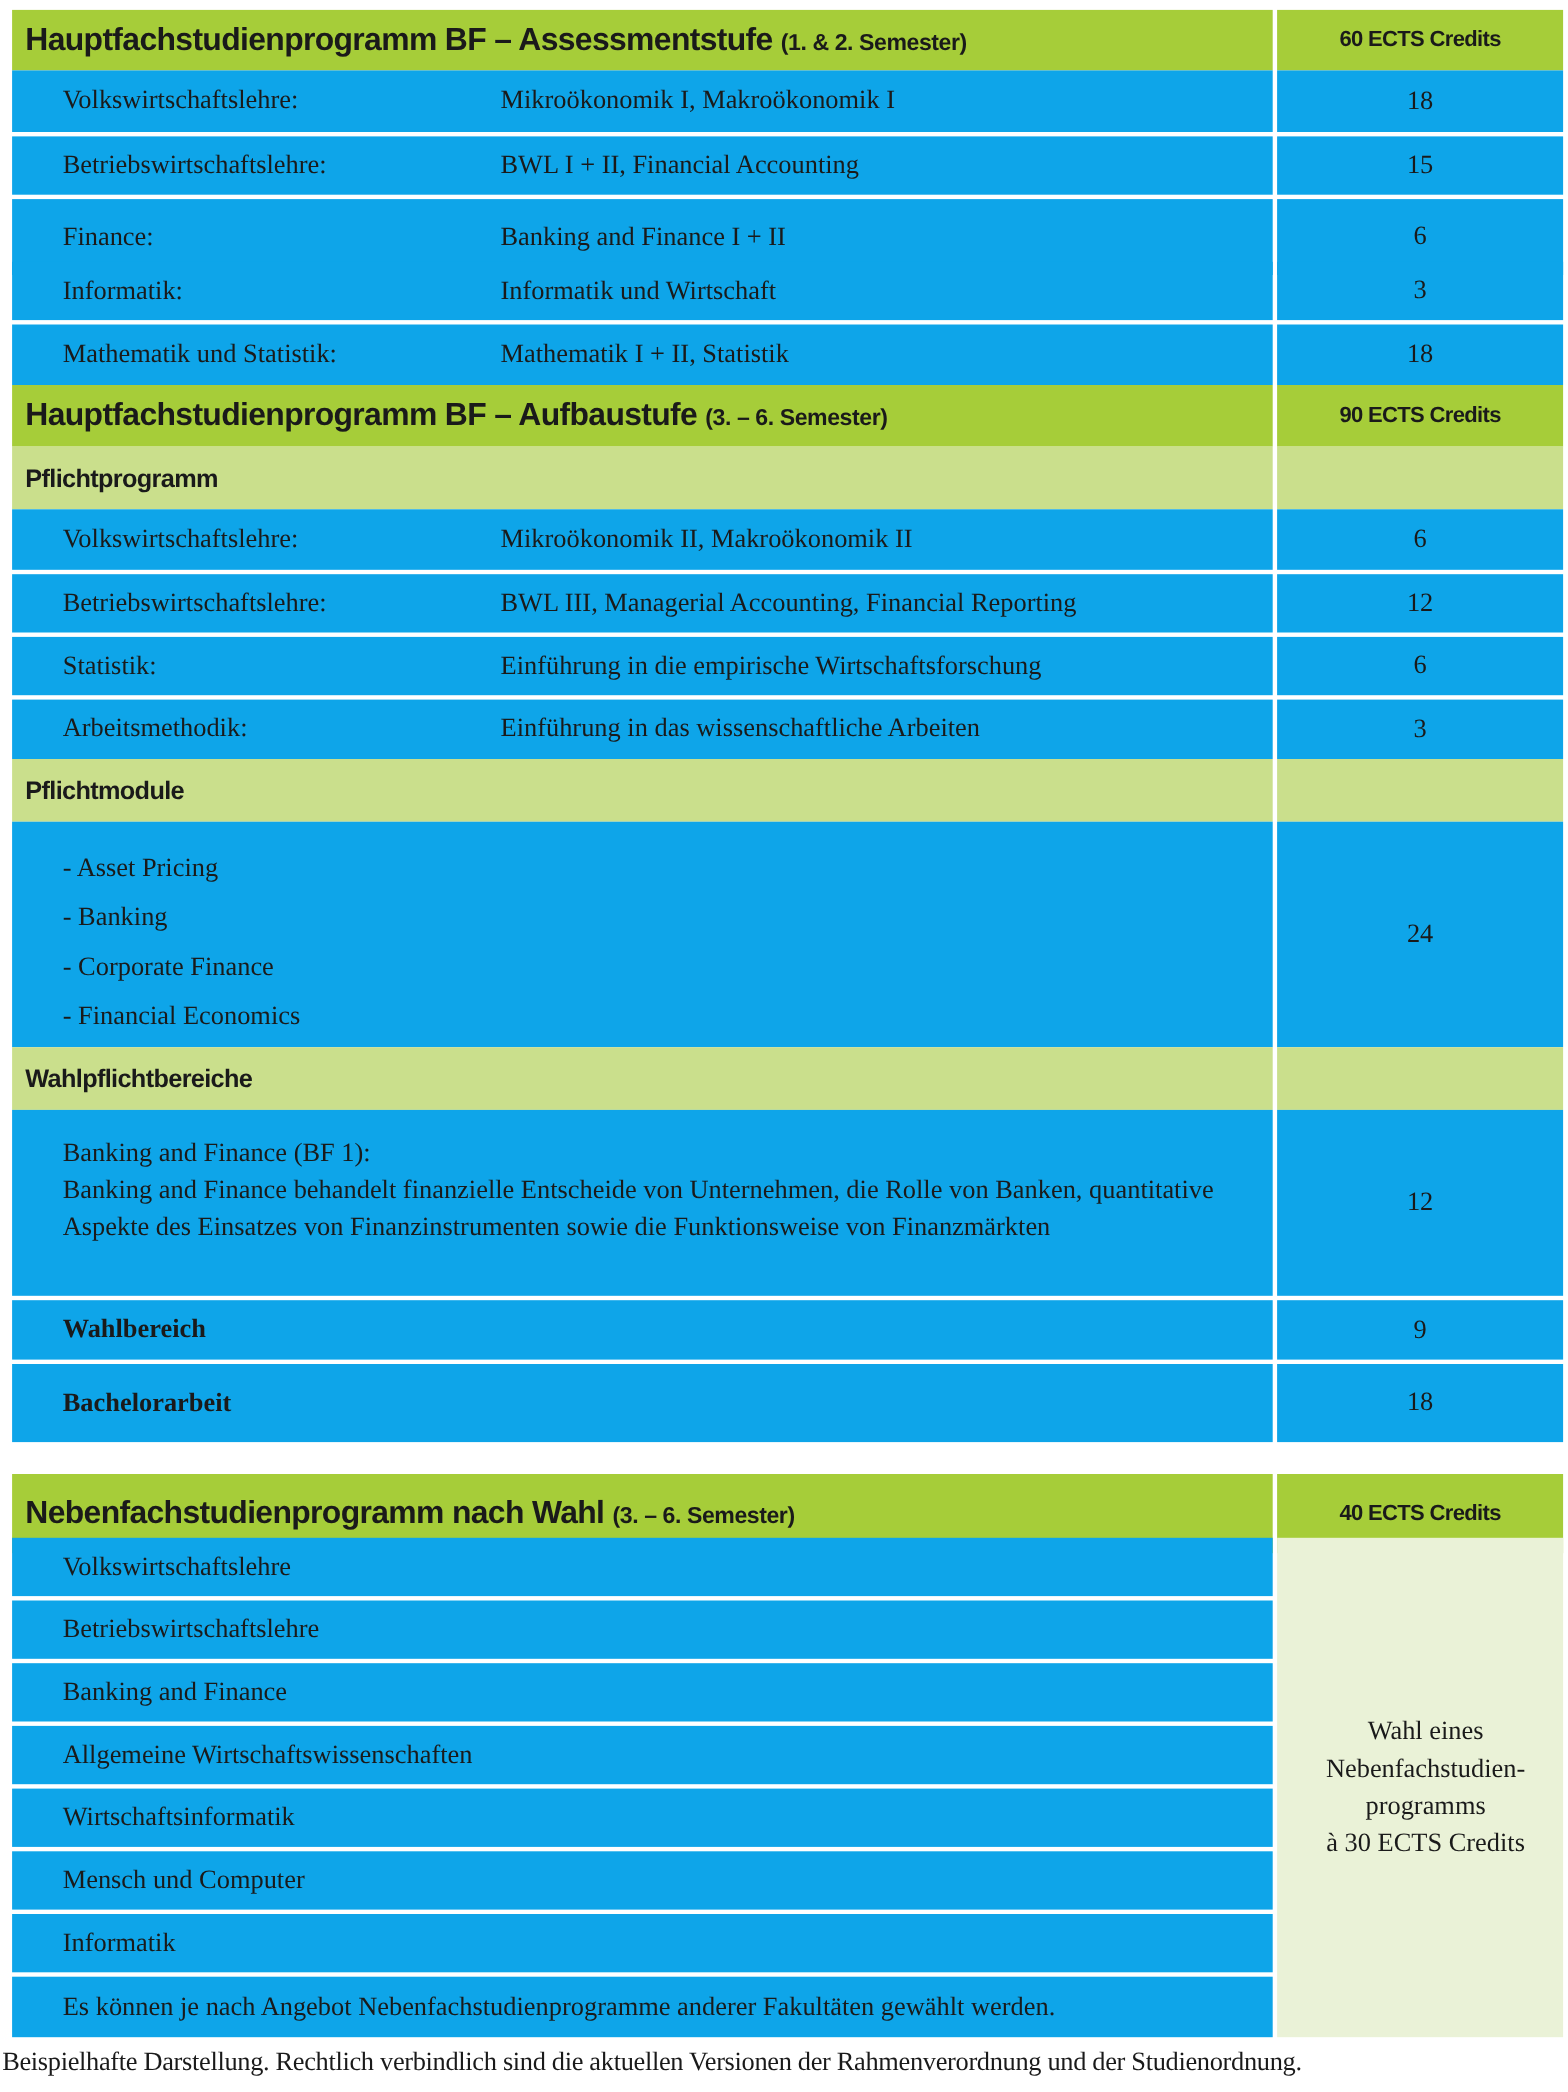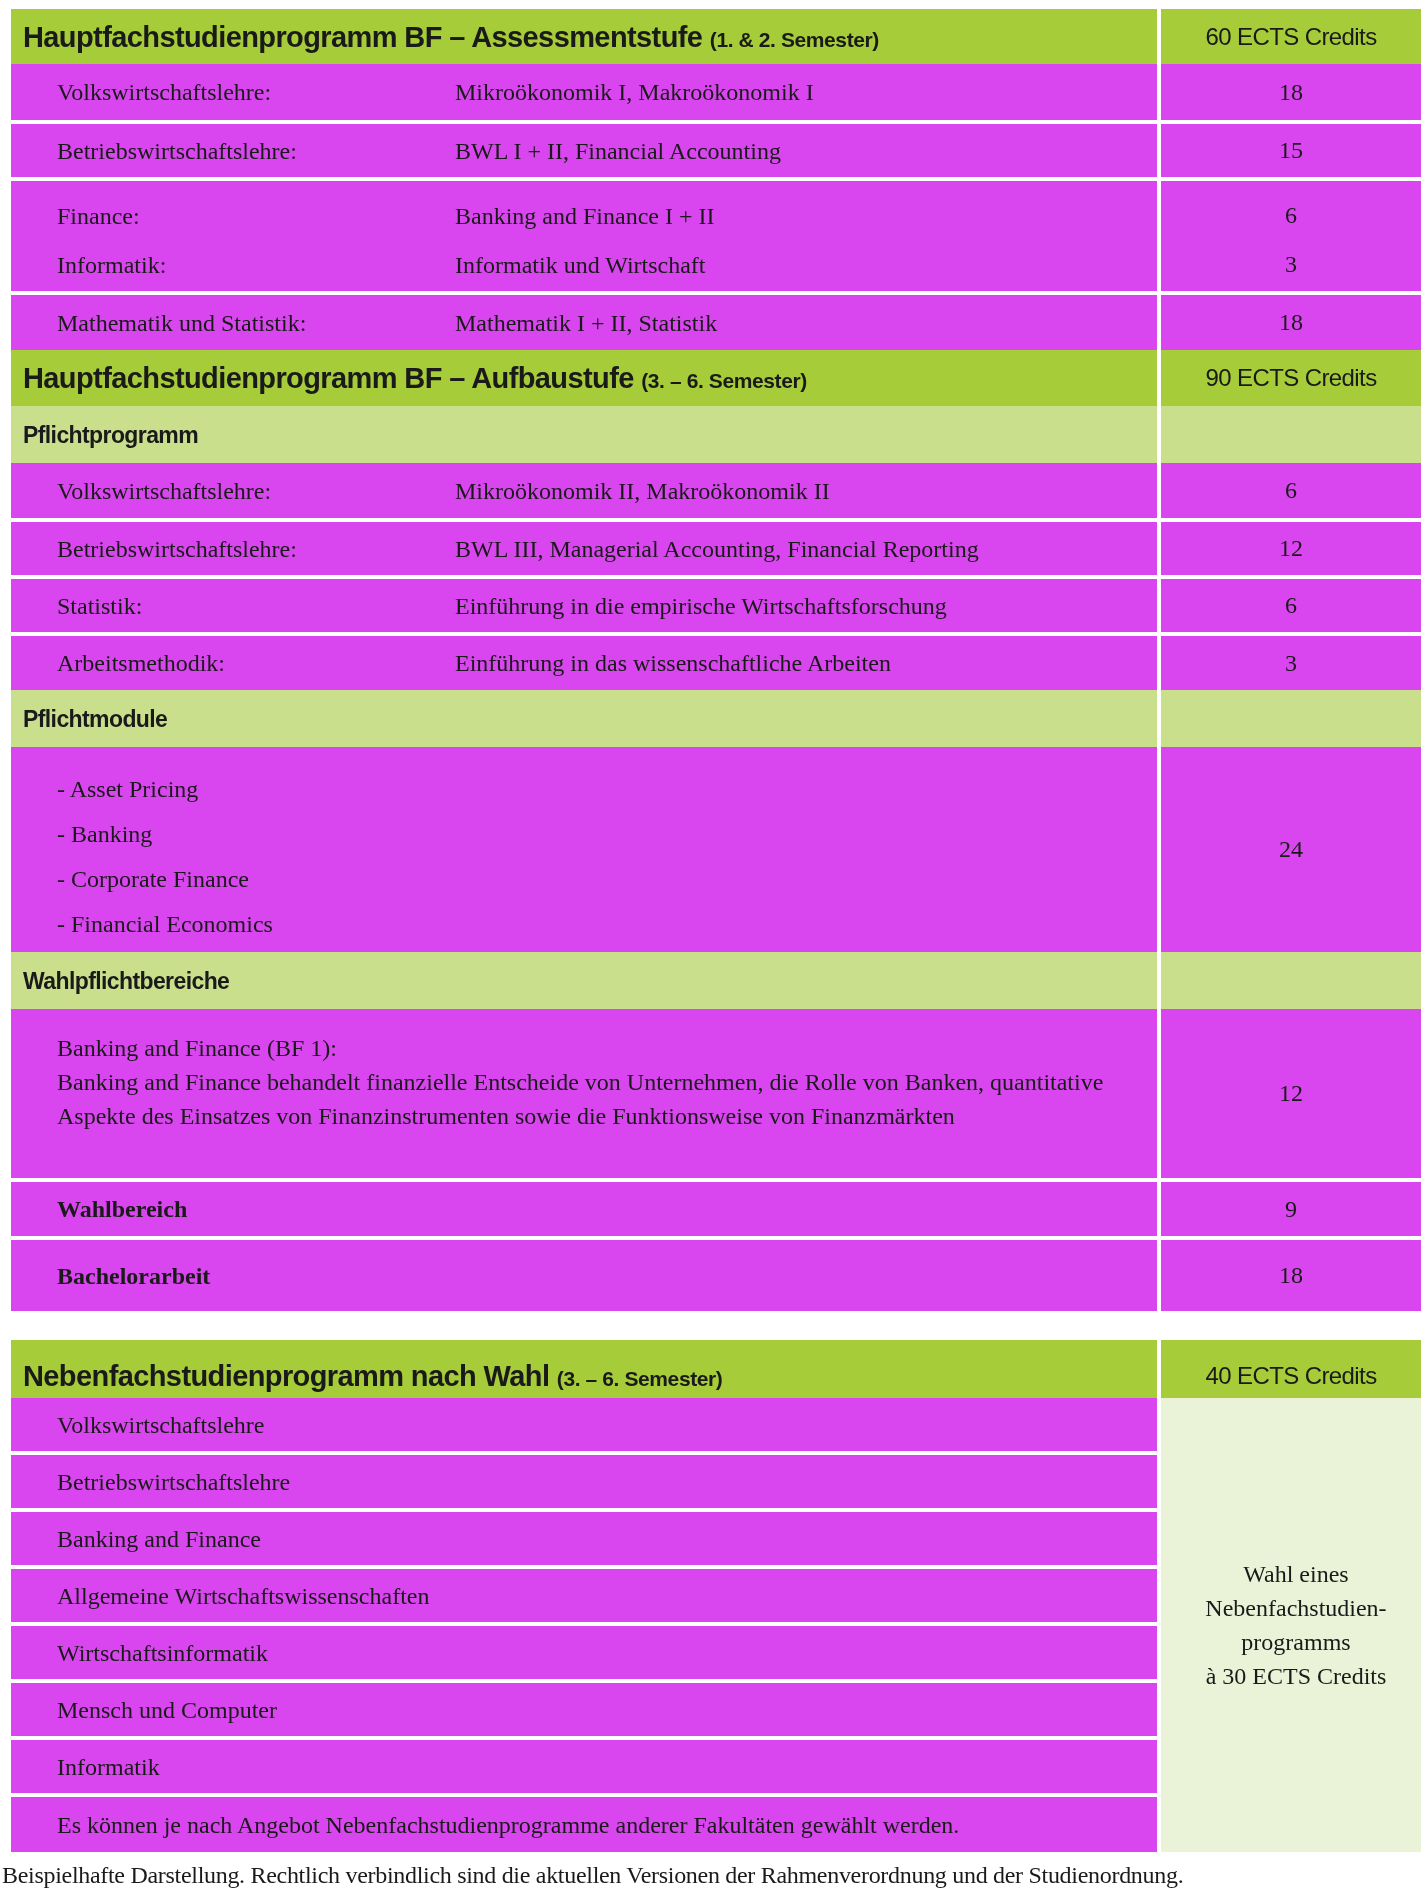--- a/index.html
+++ b/index.html
@@ -5,27 +5,27 @@
   html, body { margin: 0; padding: 0; background: #ffffff; }
   body { width: 1425px; height: 1902px; position: relative; overflow: hidden;
          font-family: "Liberation Serif", "DejaVu Serif", serif; color: #1a1a1a; }
   .tbl { position: absolute; left: 11px; width: 1410px; }
   .row { position: absolute; left: 0; width: 1410px; }
   .cell-l, .cell-r { position: absolute; top: 0; bottom: 0; }
   .cell-l { left: 0; width: 1146px; }
   .cell-r { left: 1150px; width: 260px; display: flex; align-items: center; justify-content: center; text-align: center; }
   .hdr .cell-l, .hdr .cell-r { background: #a6cd39; }
   .sub .cell-l, .sub .cell-r { background: #cadf8c; }
-  .lt .cell-l, .lt .cell-r { background: #d946ef; }
+  .lt .cell-l, .lt .cell-r { background: #0ea5e9; }
   .hdr-title { position: absolute; left: 12px; top: 50%; transform: translateY(-50%);
                font-family: "Liberation Sans", "DejaVu Sans", sans-serif; font-weight: bold;
                font-size: 29px; letter-spacing: -0.6px; white-space: nowrap; color: #1a1a1a; }
   .hdr-title .small { font-size: 21px; letter-spacing: -0.4px; }
-  .hdr-credits { font-family: "Liberation Sans", "DejaVu Sans", sans-serif; font-weight: normal;
-                 font-size: 24px; letter-spacing: -0.6px; white-space: nowrap; }
+  .hdr-credits { font-family: "Liberation Sans", "DejaVu Sans", sans-serif; font-weight: bold;
+                 font-size: 20px; letter-spacing: -0.6px; white-space: nowrap; }
   .sub-title { position: absolute; left: 12px; top: 50%; transform: translateY(-50%);
                font-family: "Liberation Sans", "DejaVu Sans", sans-serif; font-weight: bold;
                font-size: 23px; letter-spacing: -0.6px; }
   .c1 { position: absolute; left: 46px; top: 50%; transform: translateY(-50%); font-size: 24px; white-space: nowrap; }
   .c2 { position: absolute; left: 444px; top: 50%; transform: translateY(-50%); font-size: 24px; white-space: nowrap; }
   .num { font-size: 24px; }
   .bold { font-weight: bold; }
   .mod-list { position: absolute; left: 46px; top: 20px; font-size: 24px; line-height: 45px; }
   .para { position: absolute; left: 46px; top: 22px; width: 1080px; font-size: 24px; line-height: 34px; }
   .side-note { font-size: 24px; line-height: 34px; }

